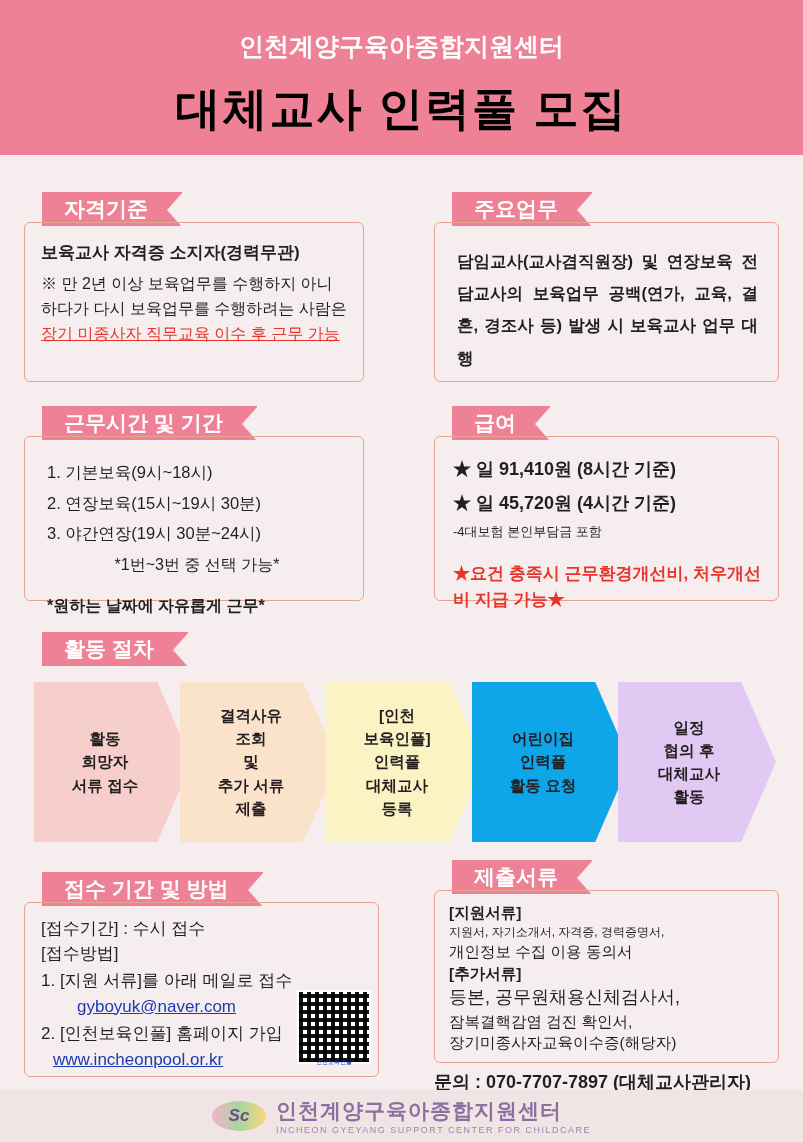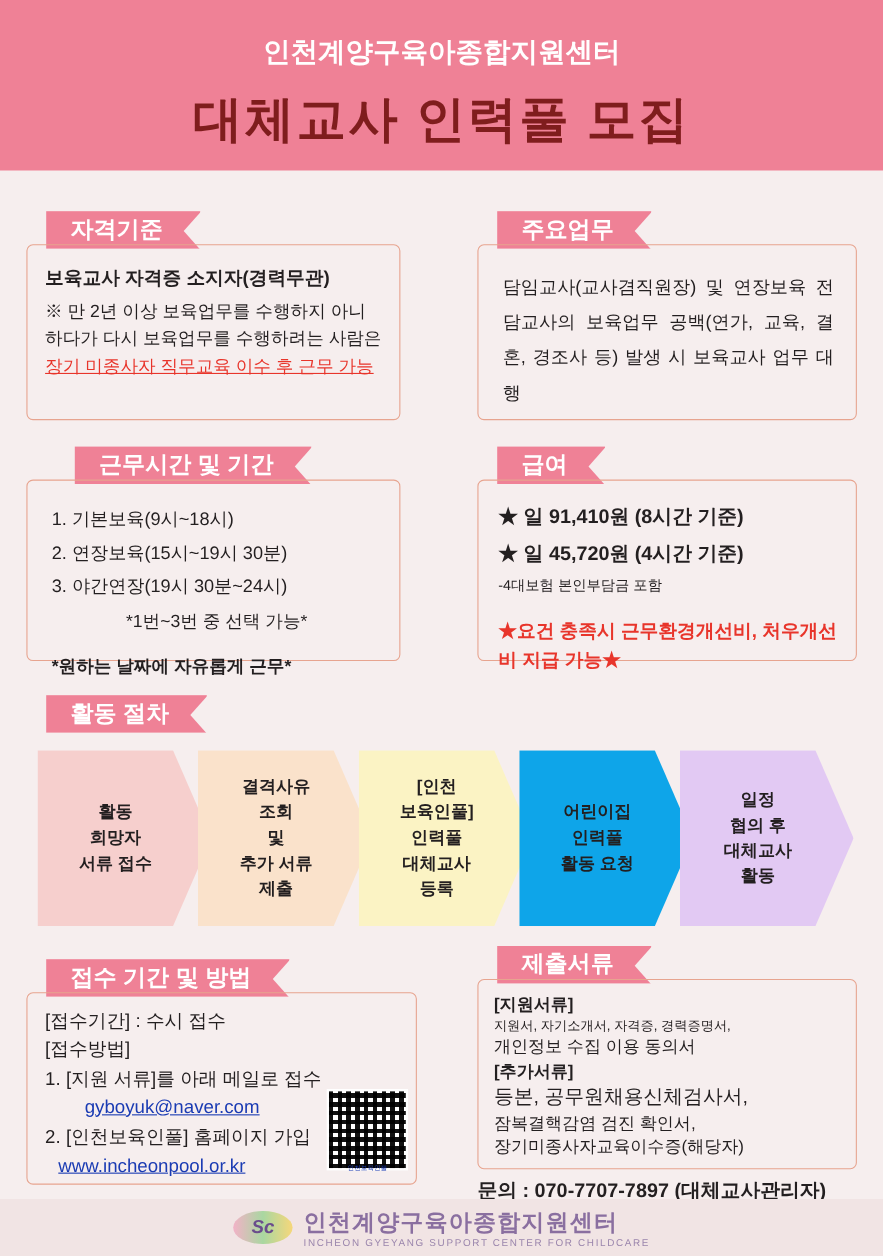--- a/index.html
+++ b/index.html
@@ -24,21 +24,21 @@
     text-align: center;
     padding-top: 30px;
   }
   .header-sub {
     color: #ffffff;
     font-size: 25px;
     font-weight: bold;
     letter-spacing: 0px;
   }
   .header-title {
-    color: #7f1d1d;
+    color: #000000;
     font-size: 45px;
     font-weight: bold;
     margin-top: 16px;
     letter-spacing: 2px;
   }
   
   .ribbon {
     display: inline-block;
     position: relative;
     background: #ef8196;
@@ -141,24 +141,24 @@
     <div class="b t-dark" style="font-size:17px; margin-top:4px;">보육교사 자격증 소지자(경력무관)</div>
     <div style="font-size:16px; line-height:1.55; margin-top:8px; color:#231f20;">
       <span>※ 만 2년 이상 보육업무를 수행하지 아니하다가 다시 보육업무를 수행하려는 사람은 </span><span class="red u">장기 미종사자 직무교육 이수 후 근무 가능</span>
     </div>
   </div>
 
   <div class="label-wrap" style="left:452px; top:192px;">
     <span class="ribbon">주요업무</span>
   </div>
   <div class="box" style="left:434px; top:222px; width:345px; height:160px; padding:22px 20px 0 22px;">
-    <div style="font-size:16.5px; line-height:1.95; color:#231f20; text-align:justify;">담임교사(교사겸직원장) 및 연장보육 전담교사의 보육업무 공백(연가, 교육, 결혼, 경조사 등) 발생 시 보육교사 업무 대행</div>
-  </div>
-
-  <div class="label-wrap" style="left:42px; top:406px;margin-left:26px;">
+    <div style="font-size:16.5px; line-height:1.95; color:#231f20; text-align:justify;font-weight:bold;">담임교사(교사겸직원장) 및 연장보육 전담교사의 보육업무 공백(연가, 교육, 결혼, 경조사 등) 발생 시 보육교사 업무 대행</div>
+  </div>
+
+  <div class="label-wrap" style="left:42px; top:406px;">
     <span class="ribbon">근무시간 및 기간</span>
   </div>
   <div class="box" style="left:24px; top:436px; width:340px; height:165px; padding:20px 16px 0 22px;">
     <div style="font-size:16.5px; line-height:1.85; color:#231f20;">1. 기본보육(9시~18시)</div>
     <div style="font-size:16.5px; line-height:1.85; color:#231f20;">2. 연장보육(15시~19시 30분)</div>
     <div style="font-size:16.5px; line-height:1.85; color:#231f20;">3. 야간연장(19시 30분~24시)</div>
     <div style="font-size:16px; text-align:center; margin-top:6px; color:#231f20;">*1번~3번 중 선택 가능*</div>
     <div style="font-size:16px; text-align:left; margin-top:20px; color:#231f20;font-weight:bold;">*원하는 날짜에 자유롭게 근무*</div>
   </div>
 

